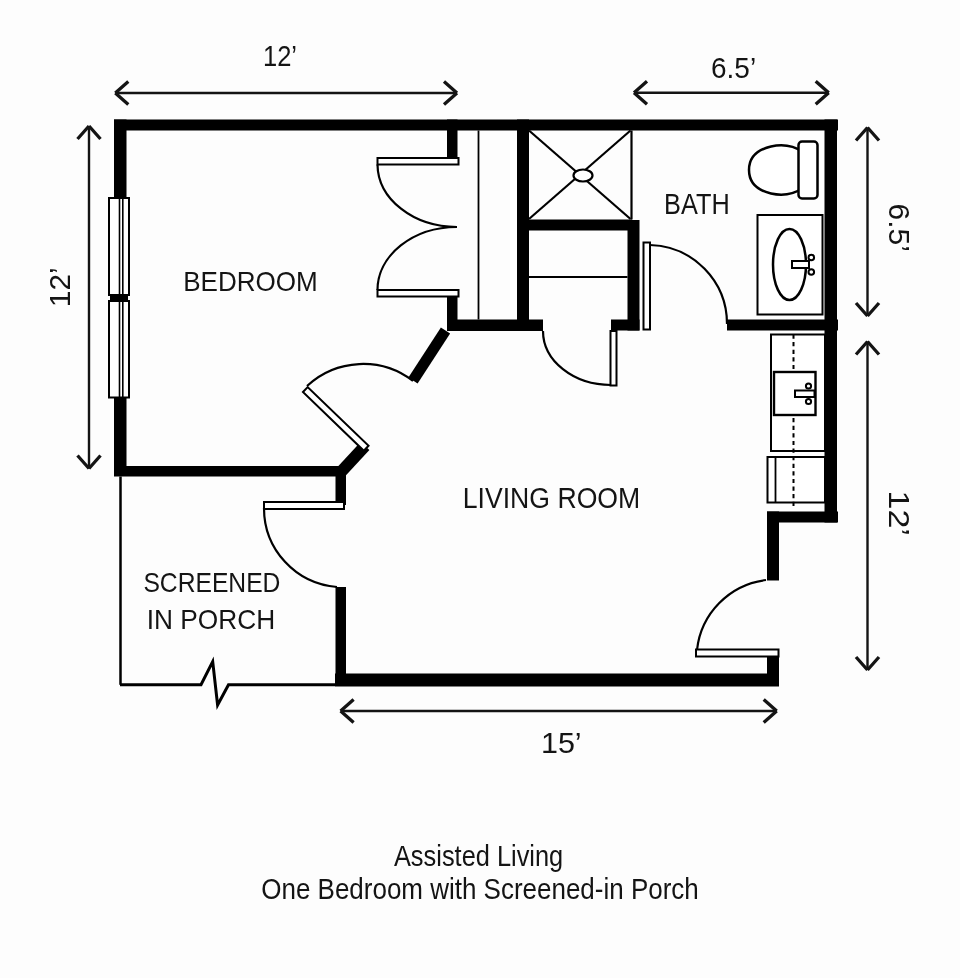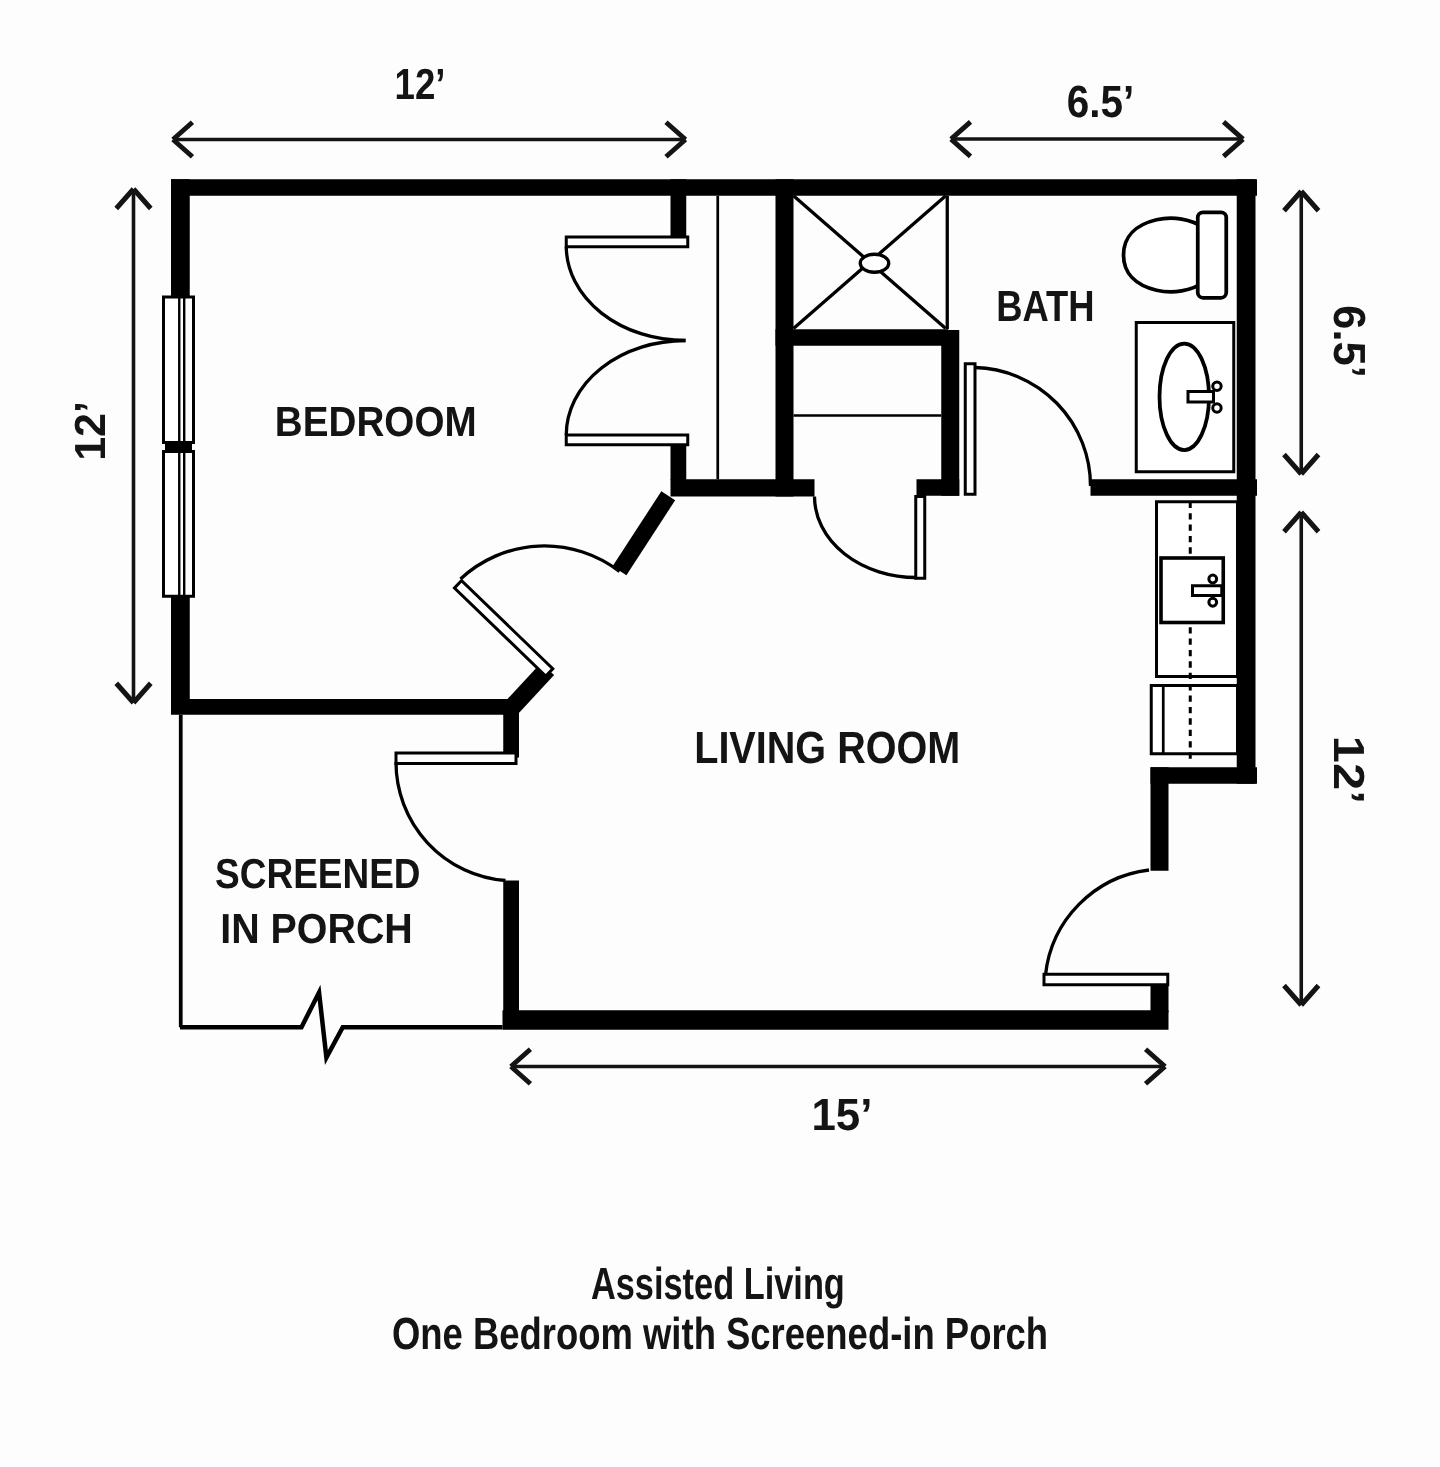--- a/index.html
+++ b/index.html
@@ -1,17 +1,17 @@
 <!DOCTYPE html>
 <html><head>
 <meta charset="utf-8">
 <style>
   html,body{margin:0;padding:0;background:#fff;}
   .page{position:relative;width:960px;height:978px;background:#fdfdfd;overflow:hidden;
-        font-family:"Liberation Sans", sans-serif;font-weight:bold;}
+        font-family:"Liberation Sans", sans-serif;}
   svg{position:absolute;left:0;top:0;}
   text{font-family:"Liberation Sans", sans-serif;fill:#141414;-webkit-font-smoothing:antialiased;}
 </style>
 </head>
 <body>
 <div class="page">
 <svg width="960" height="978" viewBox="0 0 960 978">
 
   <rect x="0" y="0" width="960" height="978" fill="#fdfdfd"></rect>
 

